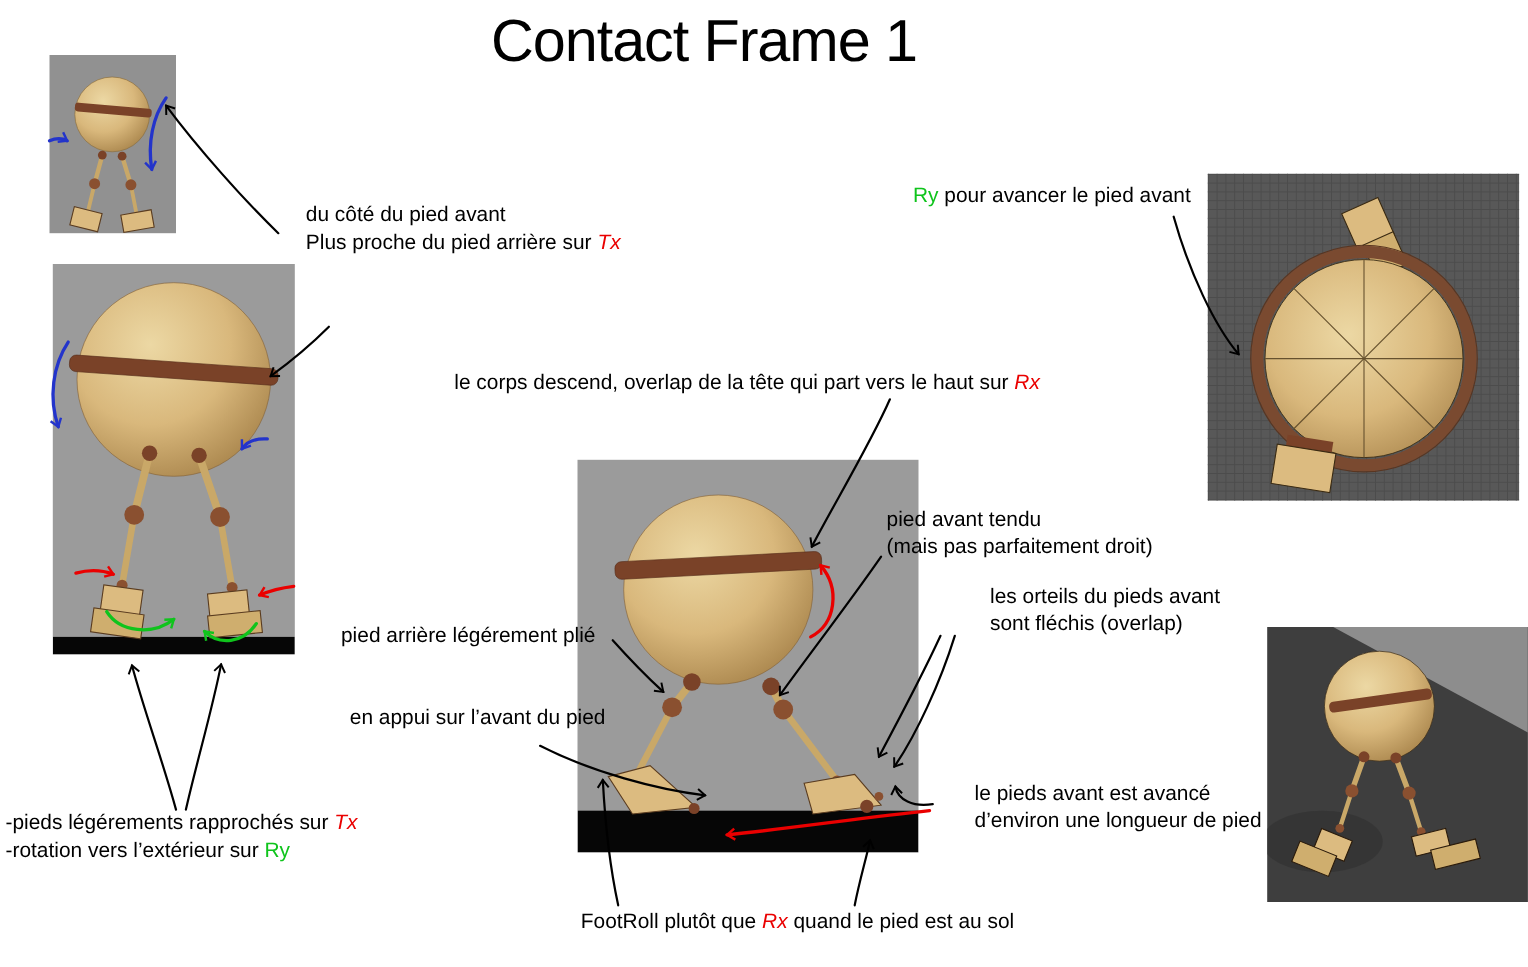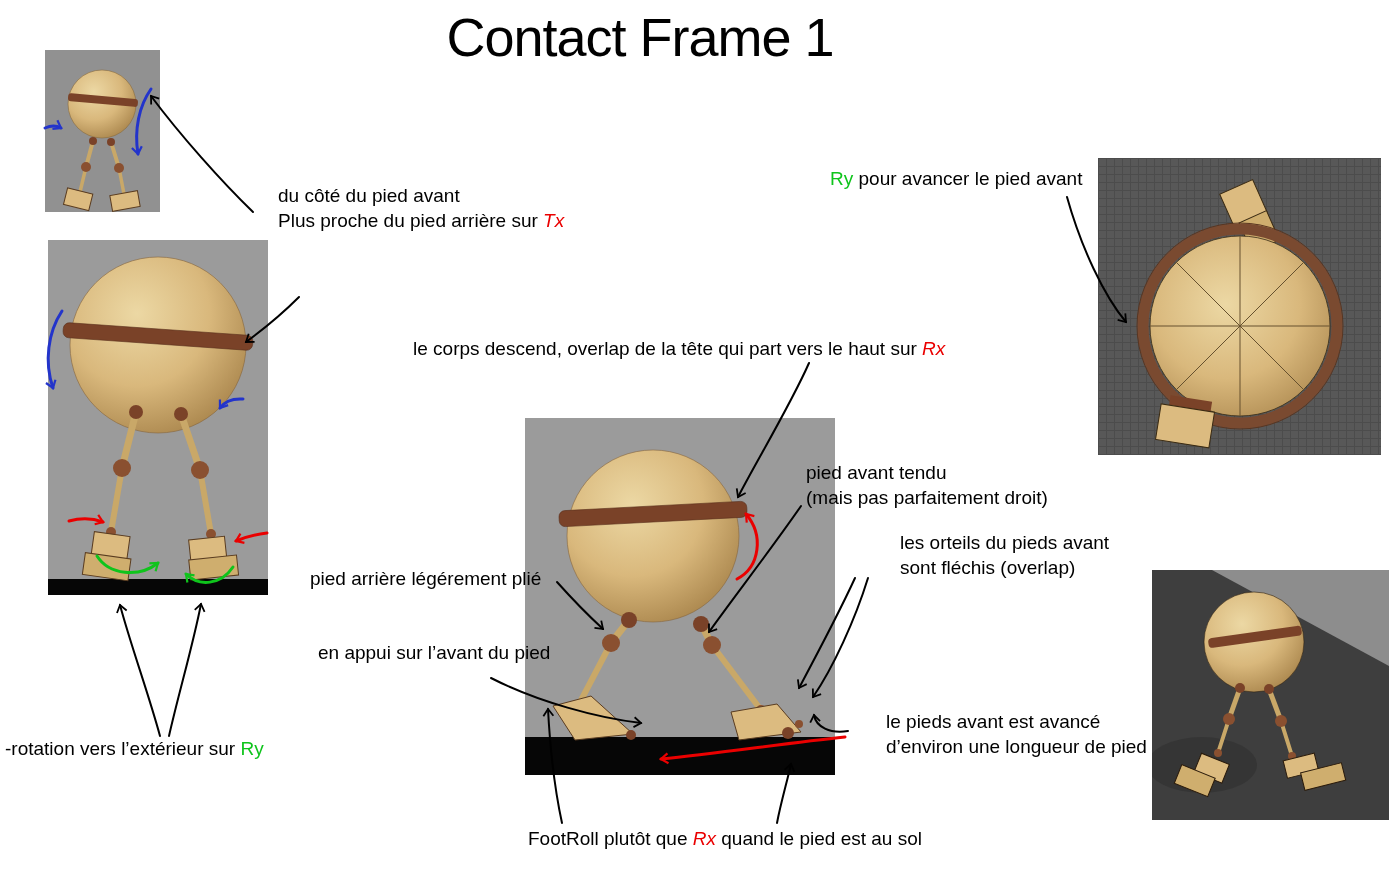--- a/index.html
+++ b/index.html
@@ -286,17 +286,18 @@
     <div class="ann-line"><span class="c-black">pied arrière légérement plié</span></div>
   </div>
 <div class="ann" style="left:318px; top:640px;">
     <div class="ann-line"><span class="c-black">en appui sur l’avant du pied</span></div>
   </div>
 <div class="ann" style="left:850px; top:709px;margin-left:36px;">
     <div class="ann-line"><span class="c-black">le pieds avant est avancé</span></div>
     <div class="ann-line"><span class="c-black">d’environ une longueur de pied</span></div>
   </div>
 <div class="ann" style="left:5px;   top:736px;">
+    <div class="ann-line"><span class="c-black">-pieds légérements rapprochés sur </span><span class="c-red">Tx</span></div>
     <div class="ann-line"><span class="c-black">-rotation vers l’extérieur sur </span><span class="c-green">Ry</span></div>
   </div>
 <div class="ann" style="left:528px; top:826px;">
     <div class="ann-line"><span class="c-black">FootRoll plutôt que </span><span class="c-red">Rx</span><span class="c-black"> quand le pied est au sol</span></div>
   </div>
 
 </body></html>

